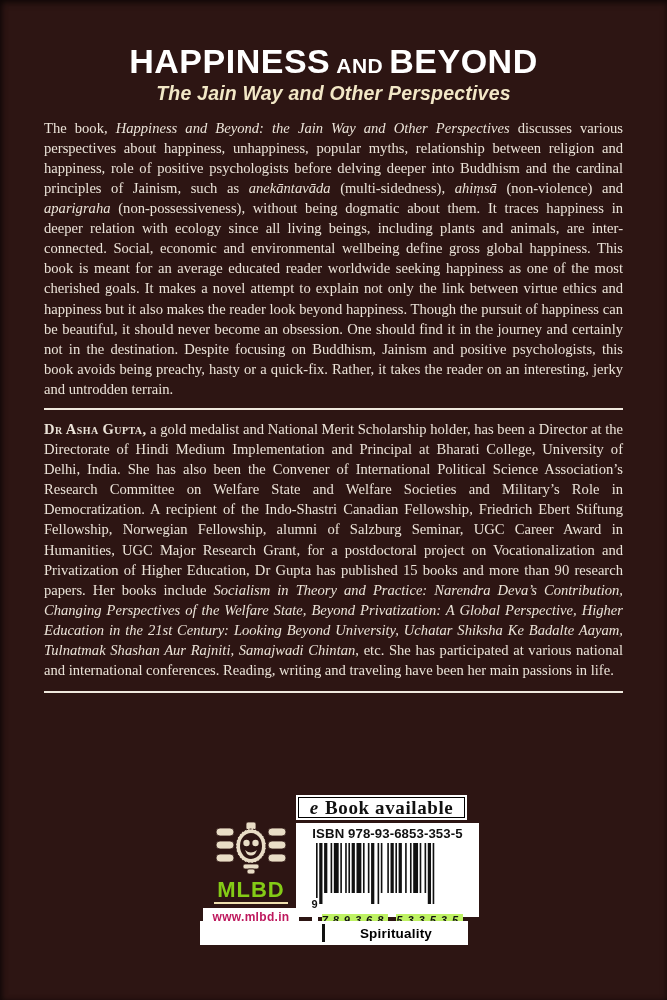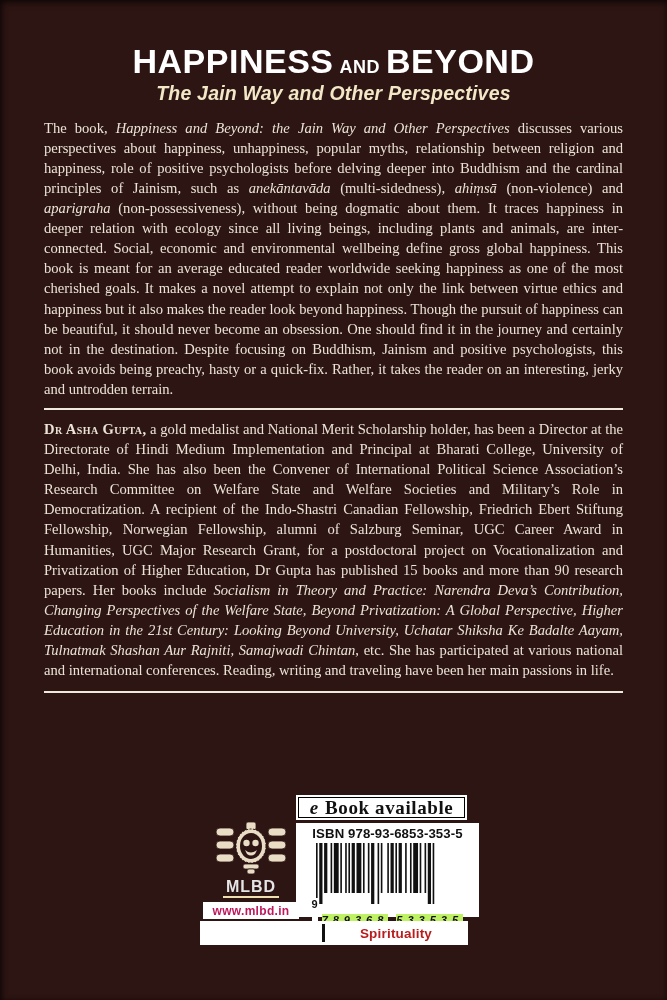--- a/index.html
+++ b/index.html
@@ -5,32 +5,32 @@
   html,body{margin:0;padding:0;background:#1a0c0b;}
   .cover{
     position:relative;width:667px;height:1000px;margin:0 auto;
     background:#2d1513;overflow:hidden;
     font-family:"Liberation Serif",serif;color:#ebe3d8;
     box-shadow:inset 0 3px 6px rgba(0,0,0,.55), inset 3px 0 5px rgba(0,0,0,.35);
   }
   .content{position:absolute;left:44px;right:44px;top:44px;}
   .title-block{text-align:center;font-family:"Liberation Sans",sans-serif;color:#ffffff;}
   .title-line{font-size:34px;font-weight:bold;letter-spacing:.5px;white-space:nowrap;line-height:1.05;}
-  .title-and{font-size:18px;font-weight:bold;margin:0 6px;letter-spacing:.5px;}
+  .title-and{font-size:21px;font-weight:bold;margin:0 6px;letter-spacing:.5px;}
   .subtitle{font-size:19.5px;font-weight:bold;font-style:italic;color:#f2e7c6;margin-top:2px;letter-spacing:.2px;}
   .body-text{font-size:14.6px;line-height:20.1px;text-align:justify;margin-top:13px;
     text-justify:inter-word;color:#ebe3d8;}
   .divider{height:2px;background:#efe8dd;margin:9px 0 9px;}
   .it{font-style:italic}
   .sc{font-variant:small-caps;font-weight:bold;letter-spacing:.4px}
 
   
   .mlbd-block{position:absolute;left:203px;top:822px;width:96px;text-align:center;}
-  .mlbd-name{font-family:"Liberation Sans",sans-serif;font-weight:bold;font-size:16px;
-    color:#e5e5e5;letter-spacing:1px;display:inline-block;border-bottom:2px solid #efdfae;
+  .mlbd-name{font-family:"Liberation Sans",sans-serif;font-weight:bold;font-size:22px;
+    color:#84cc16;letter-spacing:1px;display:inline-block;border-bottom:2px solid #efdfae;
     padding:0 3px 1px;margin-top:1px;line-height:1;}
   .mlbd-www{background:#ffffff;color:#be185d;font-family:"Liberation Sans",sans-serif;
     font-weight:bold;font-size:12px;margin-top:4px;padding:2px 0 1px;letter-spacing:.3px;}
   .ebook-badge{position:absolute;left:296px;top:795px;width:171px;height:25px;
     background:#ffffff;box-sizing:border-box;padding:2px;}
   .ebook-inner{border:1.5px solid #000;height:100%;display:flex;align-items:center;
     justify-content:center;color:#111;box-sizing:border-box;}
   .ebook-e{font-family:"Liberation Serif",serif;font-style:italic;font-weight:bold;
     font-size:19px;margin-right:7px;line-height:1;}
   .ebook-label{font-family:"Liberation Serif",serif;font-size:19px;letter-spacing:.6px;line-height:1;font-weight:bold;}
@@ -40,21 +40,21 @@
     color:#111;text-align:center;letter-spacing:.1px;}
   .barcode-wrap{position:relative;width:152px;margin:2px auto 0;}
   .barcode-digits{position:relative;display:flex;margin-top:-11px;
     font-family:"Liberation Sans",sans-serif;font-weight:bold;font-size:11px;color:#111;}
   .bd-first{width:10px;text-align:left;background:#ffffff;}
   .bd-group{flex:1;text-align:center;background:#bef264;letter-spacing:5px;margin:16px 4px;font-style:italic;}
   .category-strip{position:absolute;left:200px;top:921px;width:268px;height:24px;background:#ffffff;}
   .category-divider{position:absolute;left:122px;top:3px;bottom:3px;width:2.5px;background:#111;}
   .category-label{position:absolute;left:124px;right:0;top:0;bottom:0;display:flex;
     align-items:center;justify-content:center;font-family:"Liberation Sans",sans-serif;
-    font-weight:bold;font-size:13.5px;color:#b91c1c;letter-spacing:.2px;}
+    font-weight:bold;font-size:13.5px;color:#000000;letter-spacing:.2px;}
 </style>
 </head>
 <body>
 
 <div class="cover">
   <div class="content">
 
     <div class="title-block">
       <div class="title-line"><span>HAPPINESS</span><span class="title-and">AND</span><span>BEYOND</span></div>
       <div class="subtitle">The Jain Way and Other Perspectives</div>

